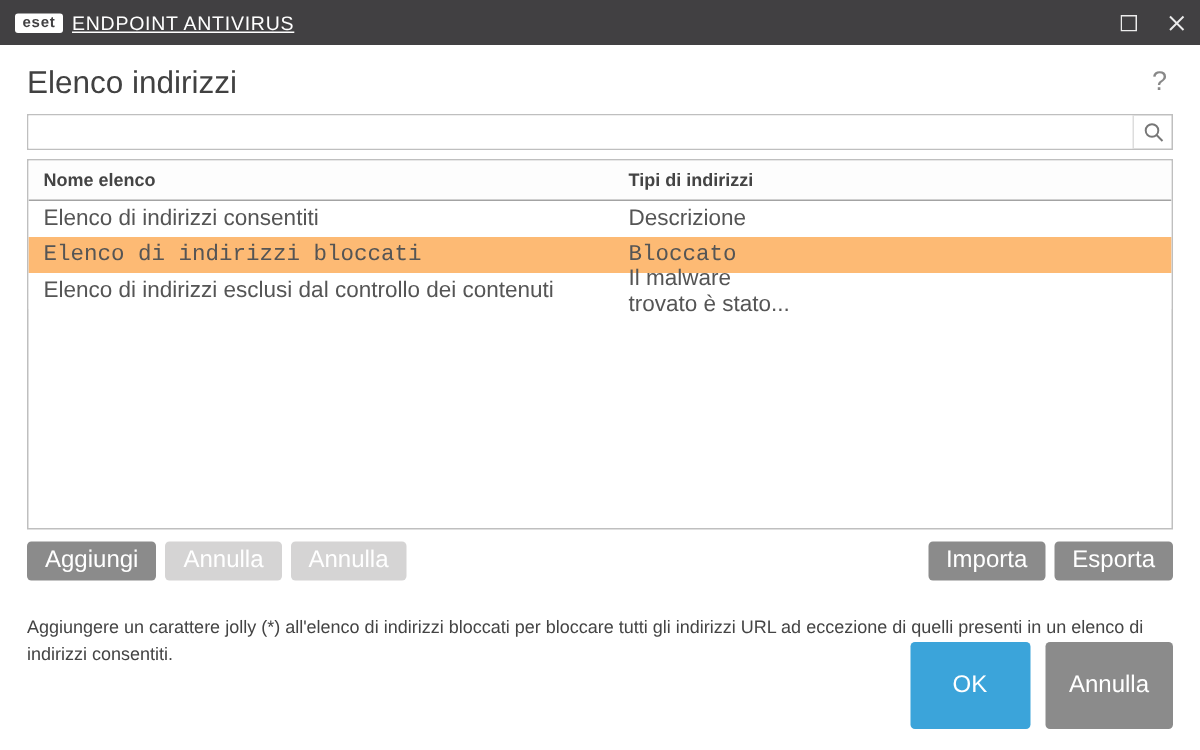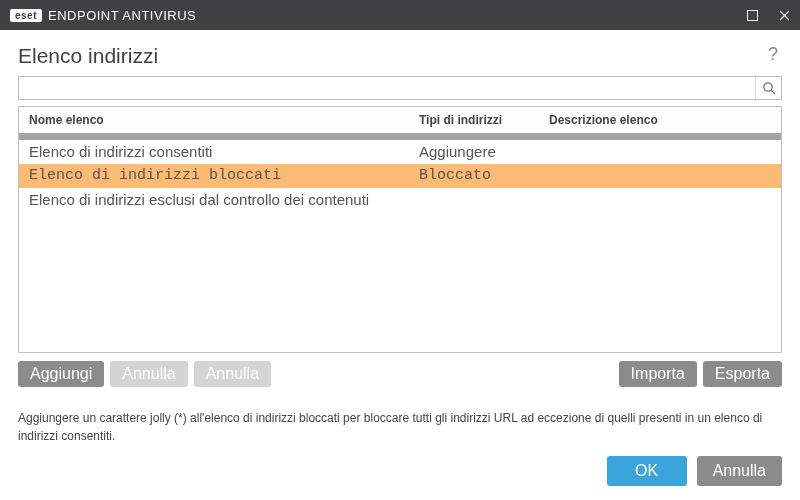--- a/index.html
+++ b/index.html
@@ -17,20 +17,21 @@
     background: #414042;
     color: #fff;
     display: flex;
     align-items: center;
     padding: 0 8px 0 10px;
   }
   .eset-logo {
     display: inline-flex;
     align-items: center;
     gap: 6px;
+    text-decoration: underline;
   }
   .eset-badge {
     background: #fff;
     color: #414042;
     font-weight: bold;
     font-size: 10px;
     padding: 1px 5px;
     border-radius: 2px;
     letter-spacing: 0.5px;
   }
@@ -99,21 +100,21 @@
   }
   .table-frame {
     border: 1px solid #bfbfbf;
     height: 247px;
     background: #fff;
     overflow: hidden;
   }
   .thead {
     display: flex;
     background: #fdfdfd;
-    border-bottom: 7px solid #a3a3a3;
+    border-bottom: 1px solid #a3a3a3;
     font-weight: 600;
     color: #444;
     font-size: 12px;
   }
   .th, .td { padding: 6px 10px; }
   .col1 { width: 390px; }
   .col2 { width: 130px; }
   .col3 { flex: 1; }
   .trow {
     display: flex;
@@ -152,21 +153,21 @@
     position: absolute;
     bottom: 0; left: 0; right: 0;
     display: flex;
     justify-content: flex-end;
     gap: 10px;
     padding: 14px 18px;
   }
   .btn-primary {
     background: #3ba4da;
     min-width: 80px;
-    padding: 6px 16px;
+    padding: 20px 16px;
     border-radius: 3px;
   }
   .btn-secondary {
     background: #8b8b8b;
     min-width: 80px;
     padding: 6px 16px;
     border-radius: 3px;
   }
 </style>
 </head>
@@ -205,35 +206,35 @@
           <circle cx="6" cy="6" r="4.2" fill="none" stroke="#777" stroke-width="1.3"></circle>
           <line x1="9.2" y1="9.2" x2="13" y2="13" stroke="#777" stroke-width="1.3"></line>
         </svg>
     </div>
   </div>
 
   <div class="table-frame">
     <div class="thead">
       <div class="th col1">Nome elenco</div>
       <div class="th col2">Tipi di indirizzi</div>
-      <div class="th col3">Descrizione elenco</div>
     </div>
     <div id="tbody">
         <div class="trow">
           <div class="td col1">Elenco di indirizzi consentiti</div>
-          <div class="td col2">Aggiungere</div>
+          <div class="td col2">Descrizione</div>
           <div class="td col3"></div>
         </div>
         <div class="trow selected">
           <div class="td col1">Elenco di indirizzi bloccati</div>
           <div class="td col2">Bloccato</div>
           <div class="td col3"></div>
         </div>
         <div class="trow">
           <div class="td col1">Elenco di indirizzi esclusi dal controllo dei contenuti</div>
+          <div class="td col2">Il malware trovato è stato...</div>
           <div class="td col3"></div>
         </div>
       </div>
   </div>
 
   <div class="action-row">
     <button class="btn btn-gray">Aggiungi</button>
     <button class="btn btn-gray-disabled">Annulla</button>
     <button class="btn btn-gray-disabled">Annulla</button>
     <div class="spacer"></div>

